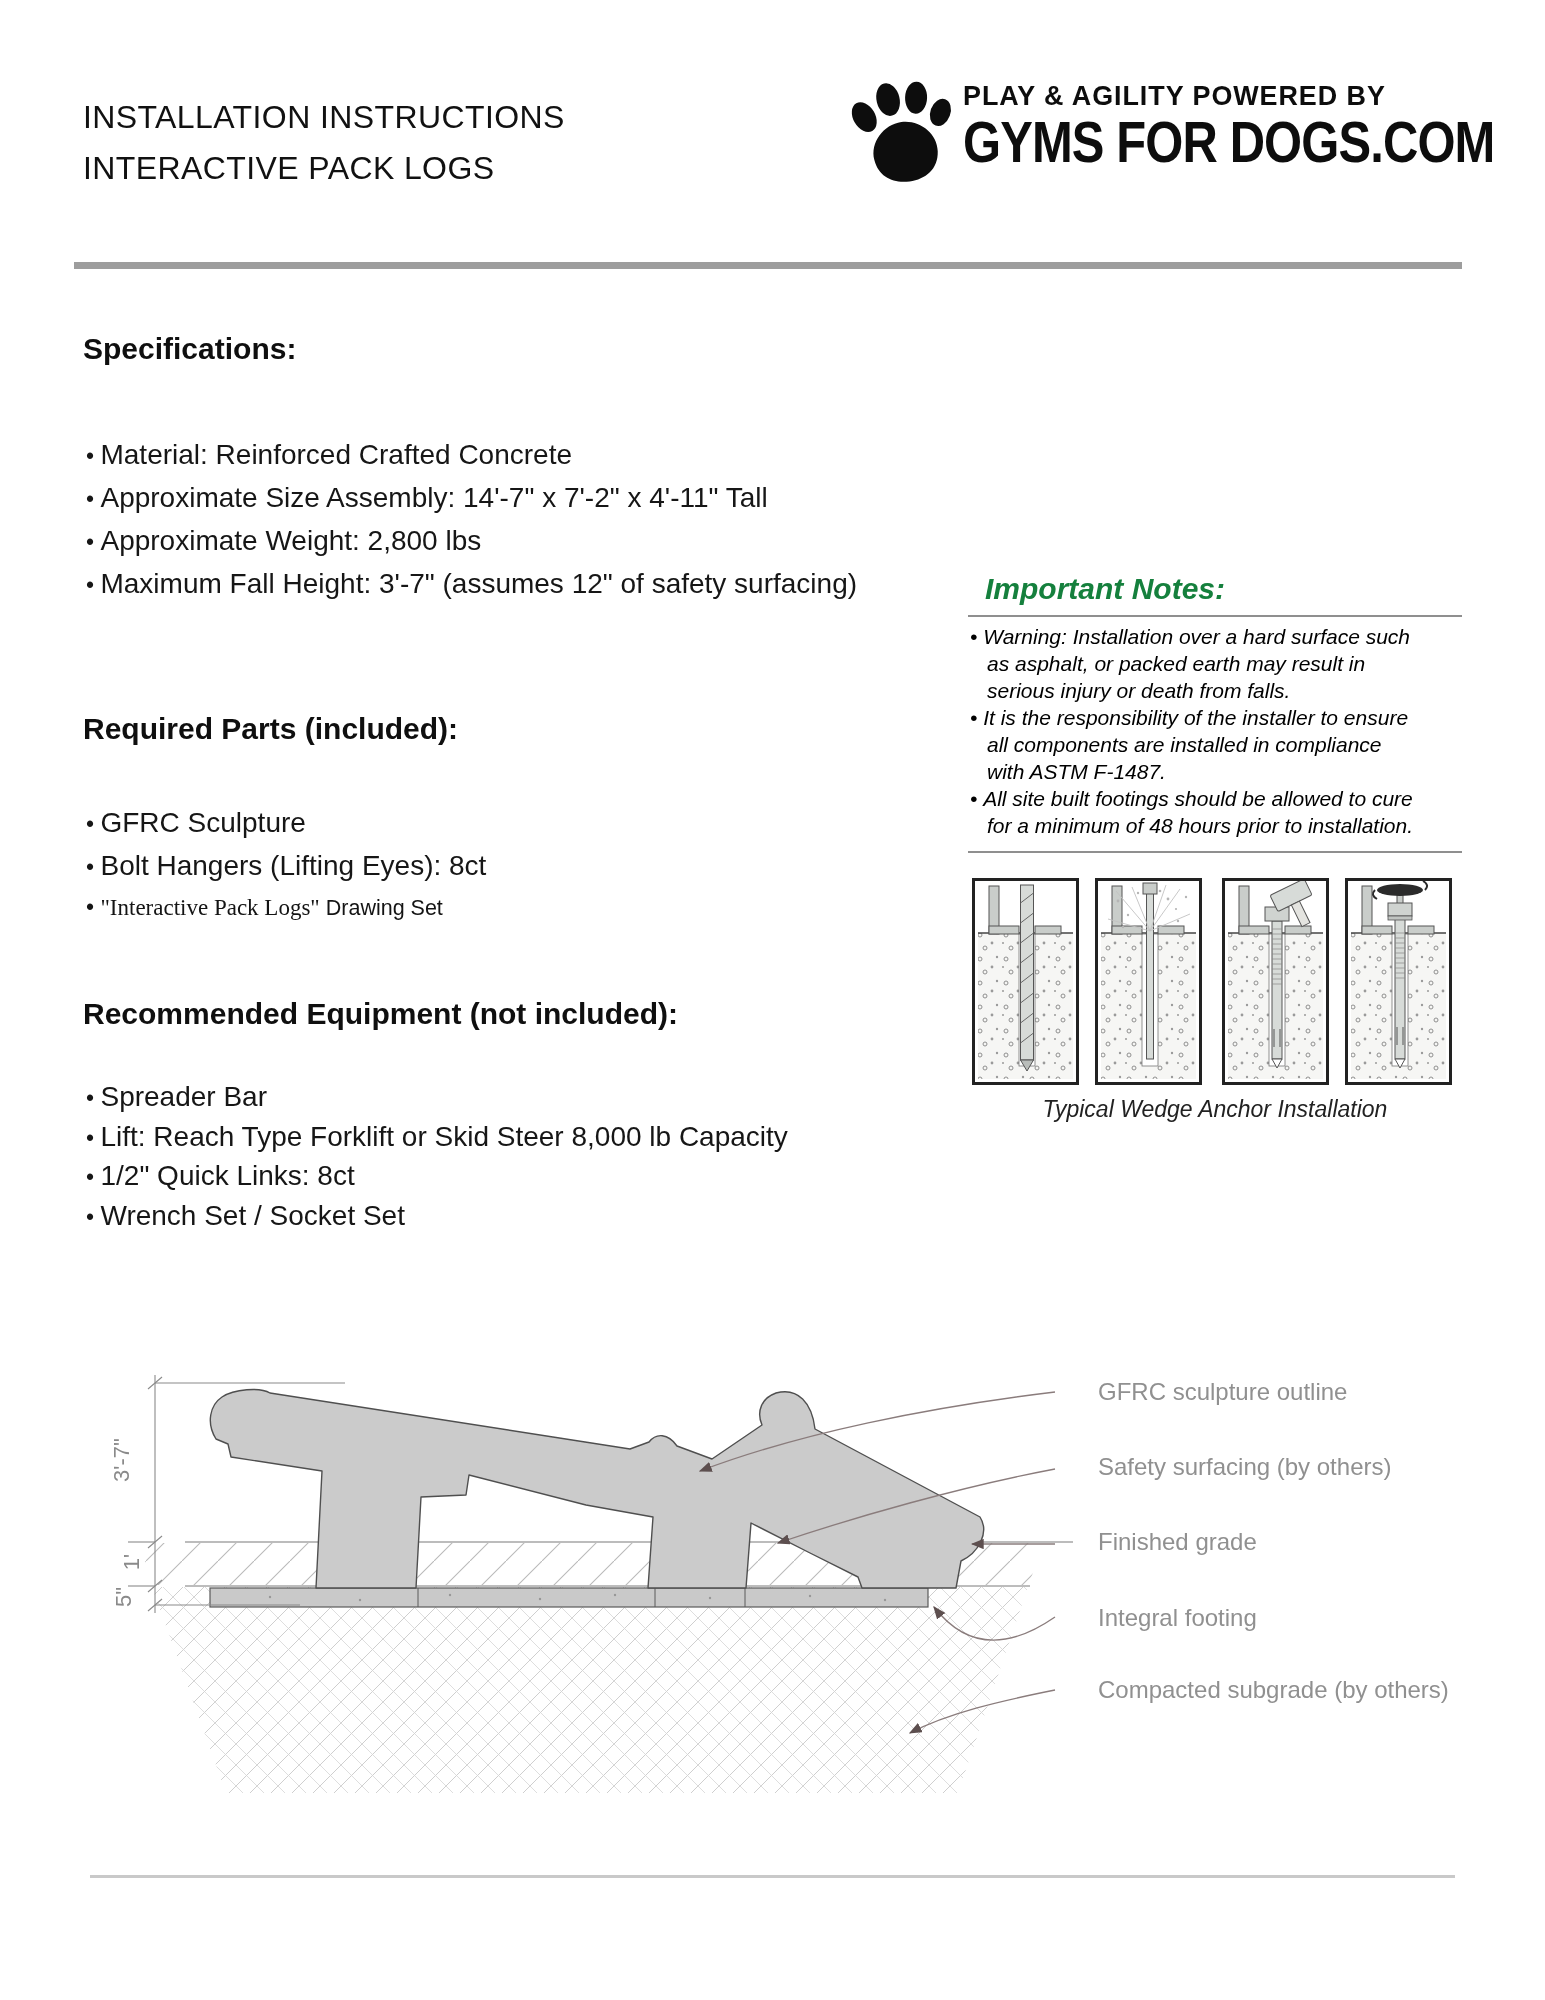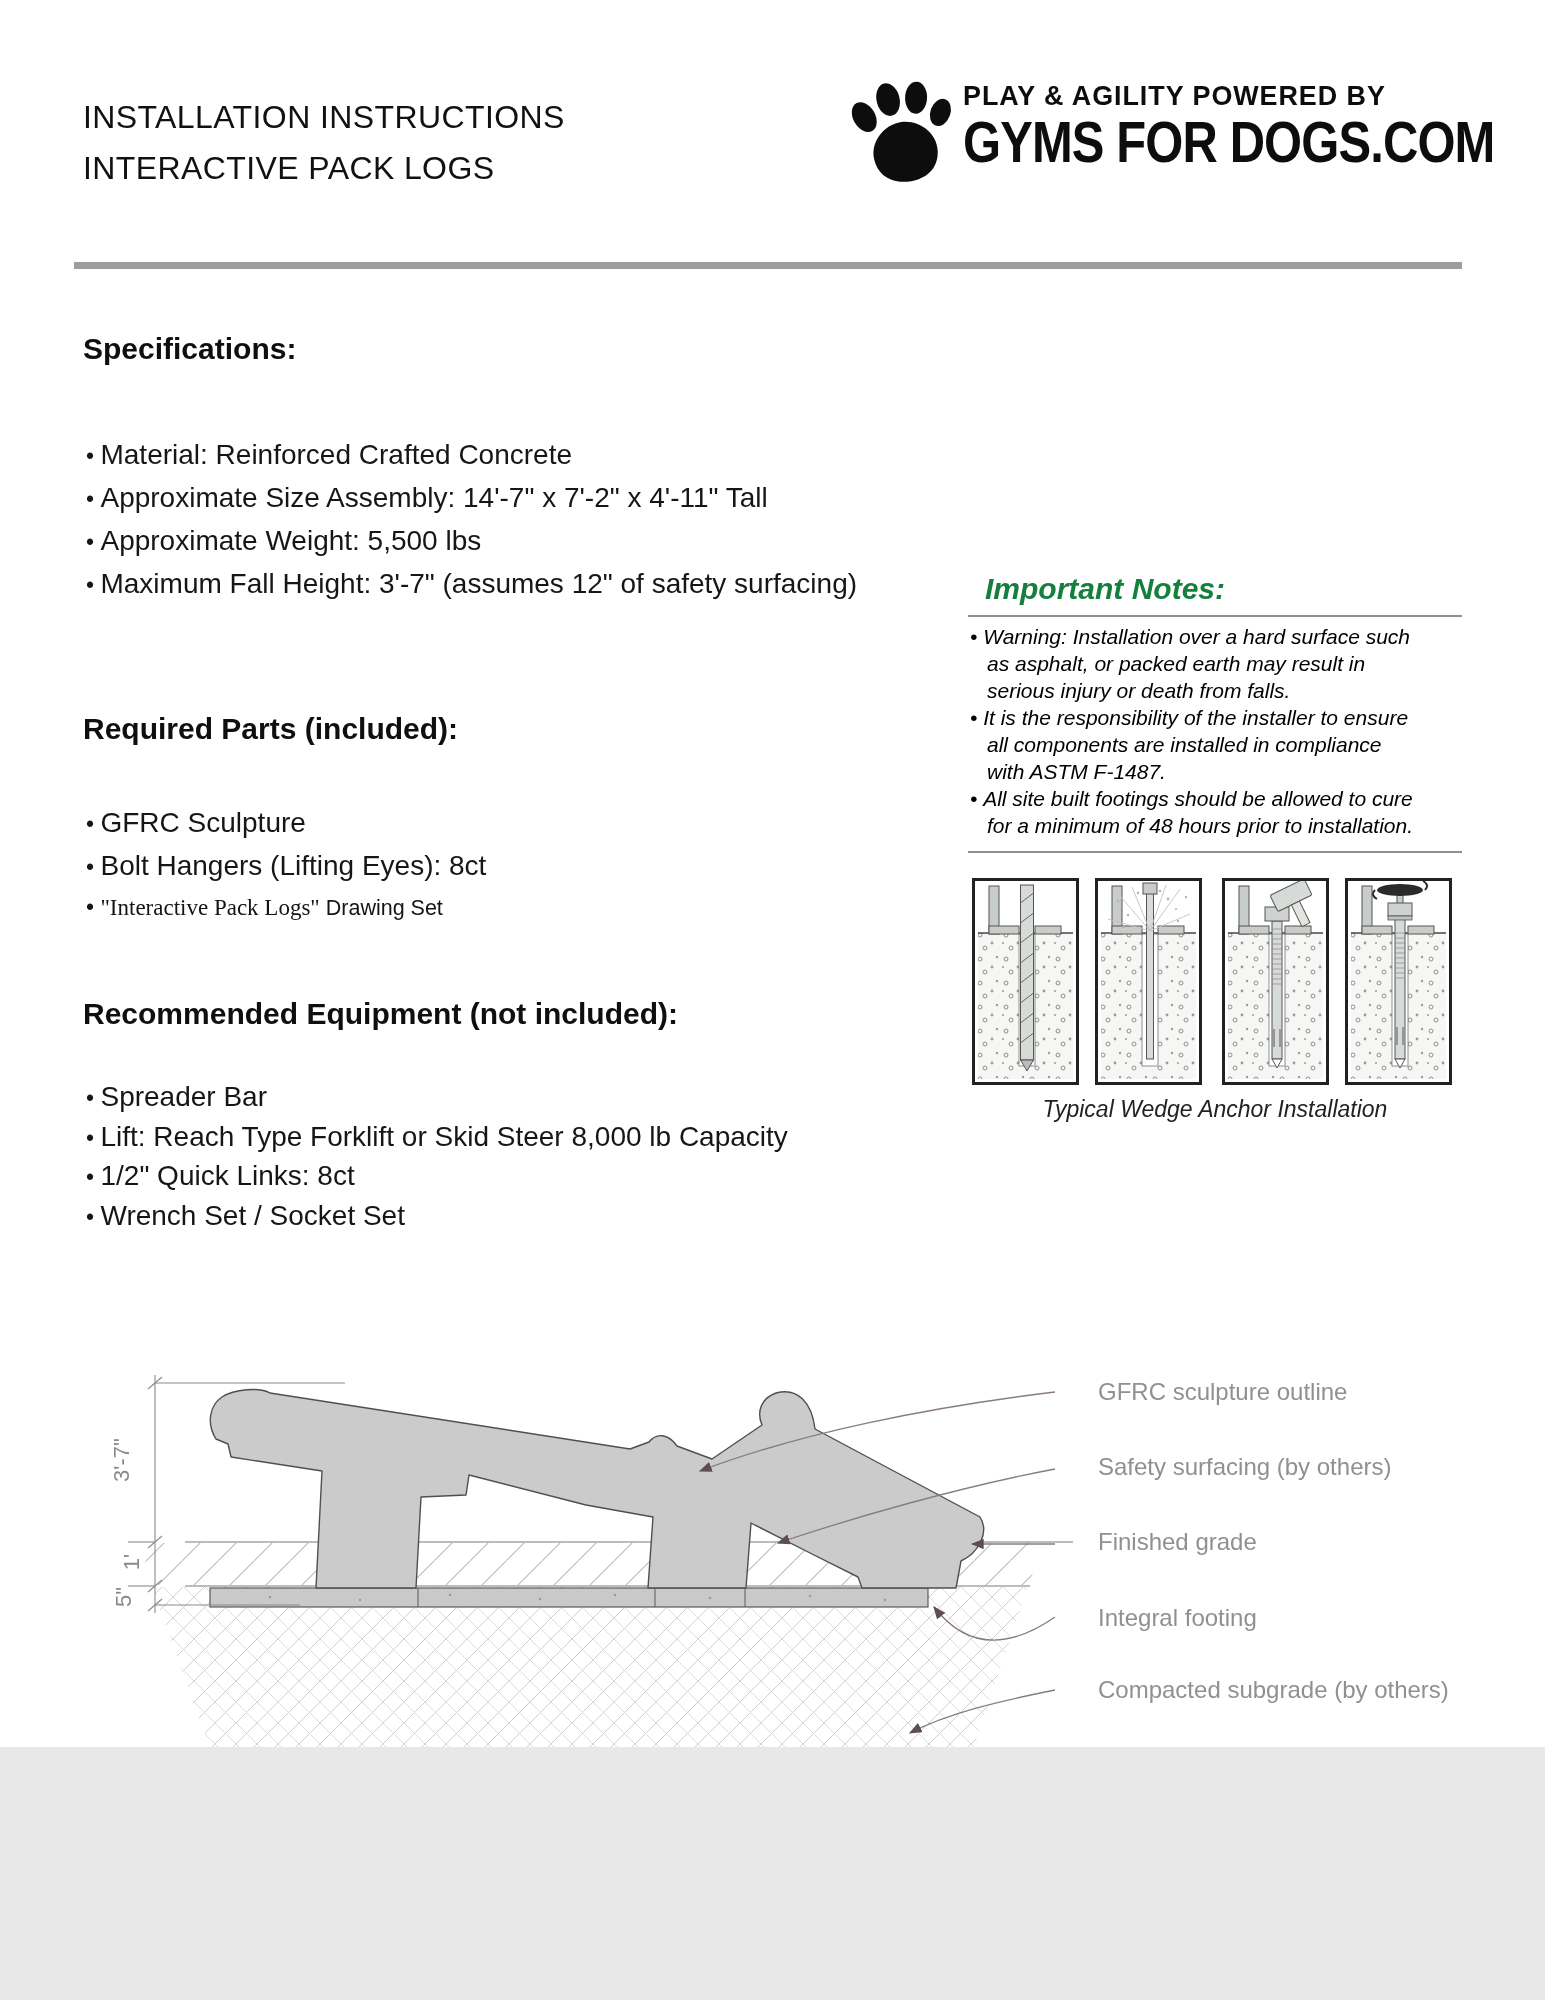--- a/index.html
+++ b/index.html
@@ -1,17 +1,17 @@
 <!DOCTYPE html>
 <html><head>
 <meta charset="utf-8">
 <style>
   html,body{margin:0;padding:0;background:#e8e8e8;}
   .page{
-    position:relative;width:1545px;height:1747px;margin:0 auto;
+    position:relative;width:1545px;height:2000px;margin:0 auto;
     background:#ffffff;overflow:hidden;
     font-family:"Liberation Sans",sans-serif;color:#141414;
   }
   .abs{position:absolute;}
 
   
   .title-block{left:83px;top:92px;font-size:32px;line-height:51px;
     letter-spacing:.4px;color:#111;white-space:nowrap;}
   .logo-paw{left:843px;top:80px;}
   .logo-tagline{left:963px;top:80px;font-size:28px;font-weight:700;
@@ -91,21 +91,21 @@
   </div>
   <div class="abs logo-tagline">PLAY &amp; AGILITY POWERED BY</div>
   <div class="abs logo-brand">GYMS FOR DOGS.COM</div>
 
   <div class="abs header-rule"></div>
 
   <div class="abs h2 spec-heading">Specifications:</div>
   <ul class="abs doc-list spec-list">
       <li>Material: Reinforced Crafted Concrete</li>
       <li>Approximate Size Assembly: 14'-7" x 7'-2" x 4'-11" Tall</li>
-      <li>Approximate Weight: 5,500 lbs</li>
+      <li>Approximate Weight: 2,800 lbs</li>
       <li>Maximum Fall Height: 3'-7" (assumes 12" of safety surfacing)</li>
     </ul>
 
   <div class="abs h2 parts-heading">Required Parts (included):</div>
   <ul class="abs doc-list parts-list">
       <li>GFRC Sculpture</li>
       <li>Bolt Hangers (Lifting Eyes): 8ct</li>
     </ul>
   <div class="abs bullet-line">
     <span class="dot"></span><span class="serif">"Interactive Pack Logs"</span><span> Drawing Set</span>

